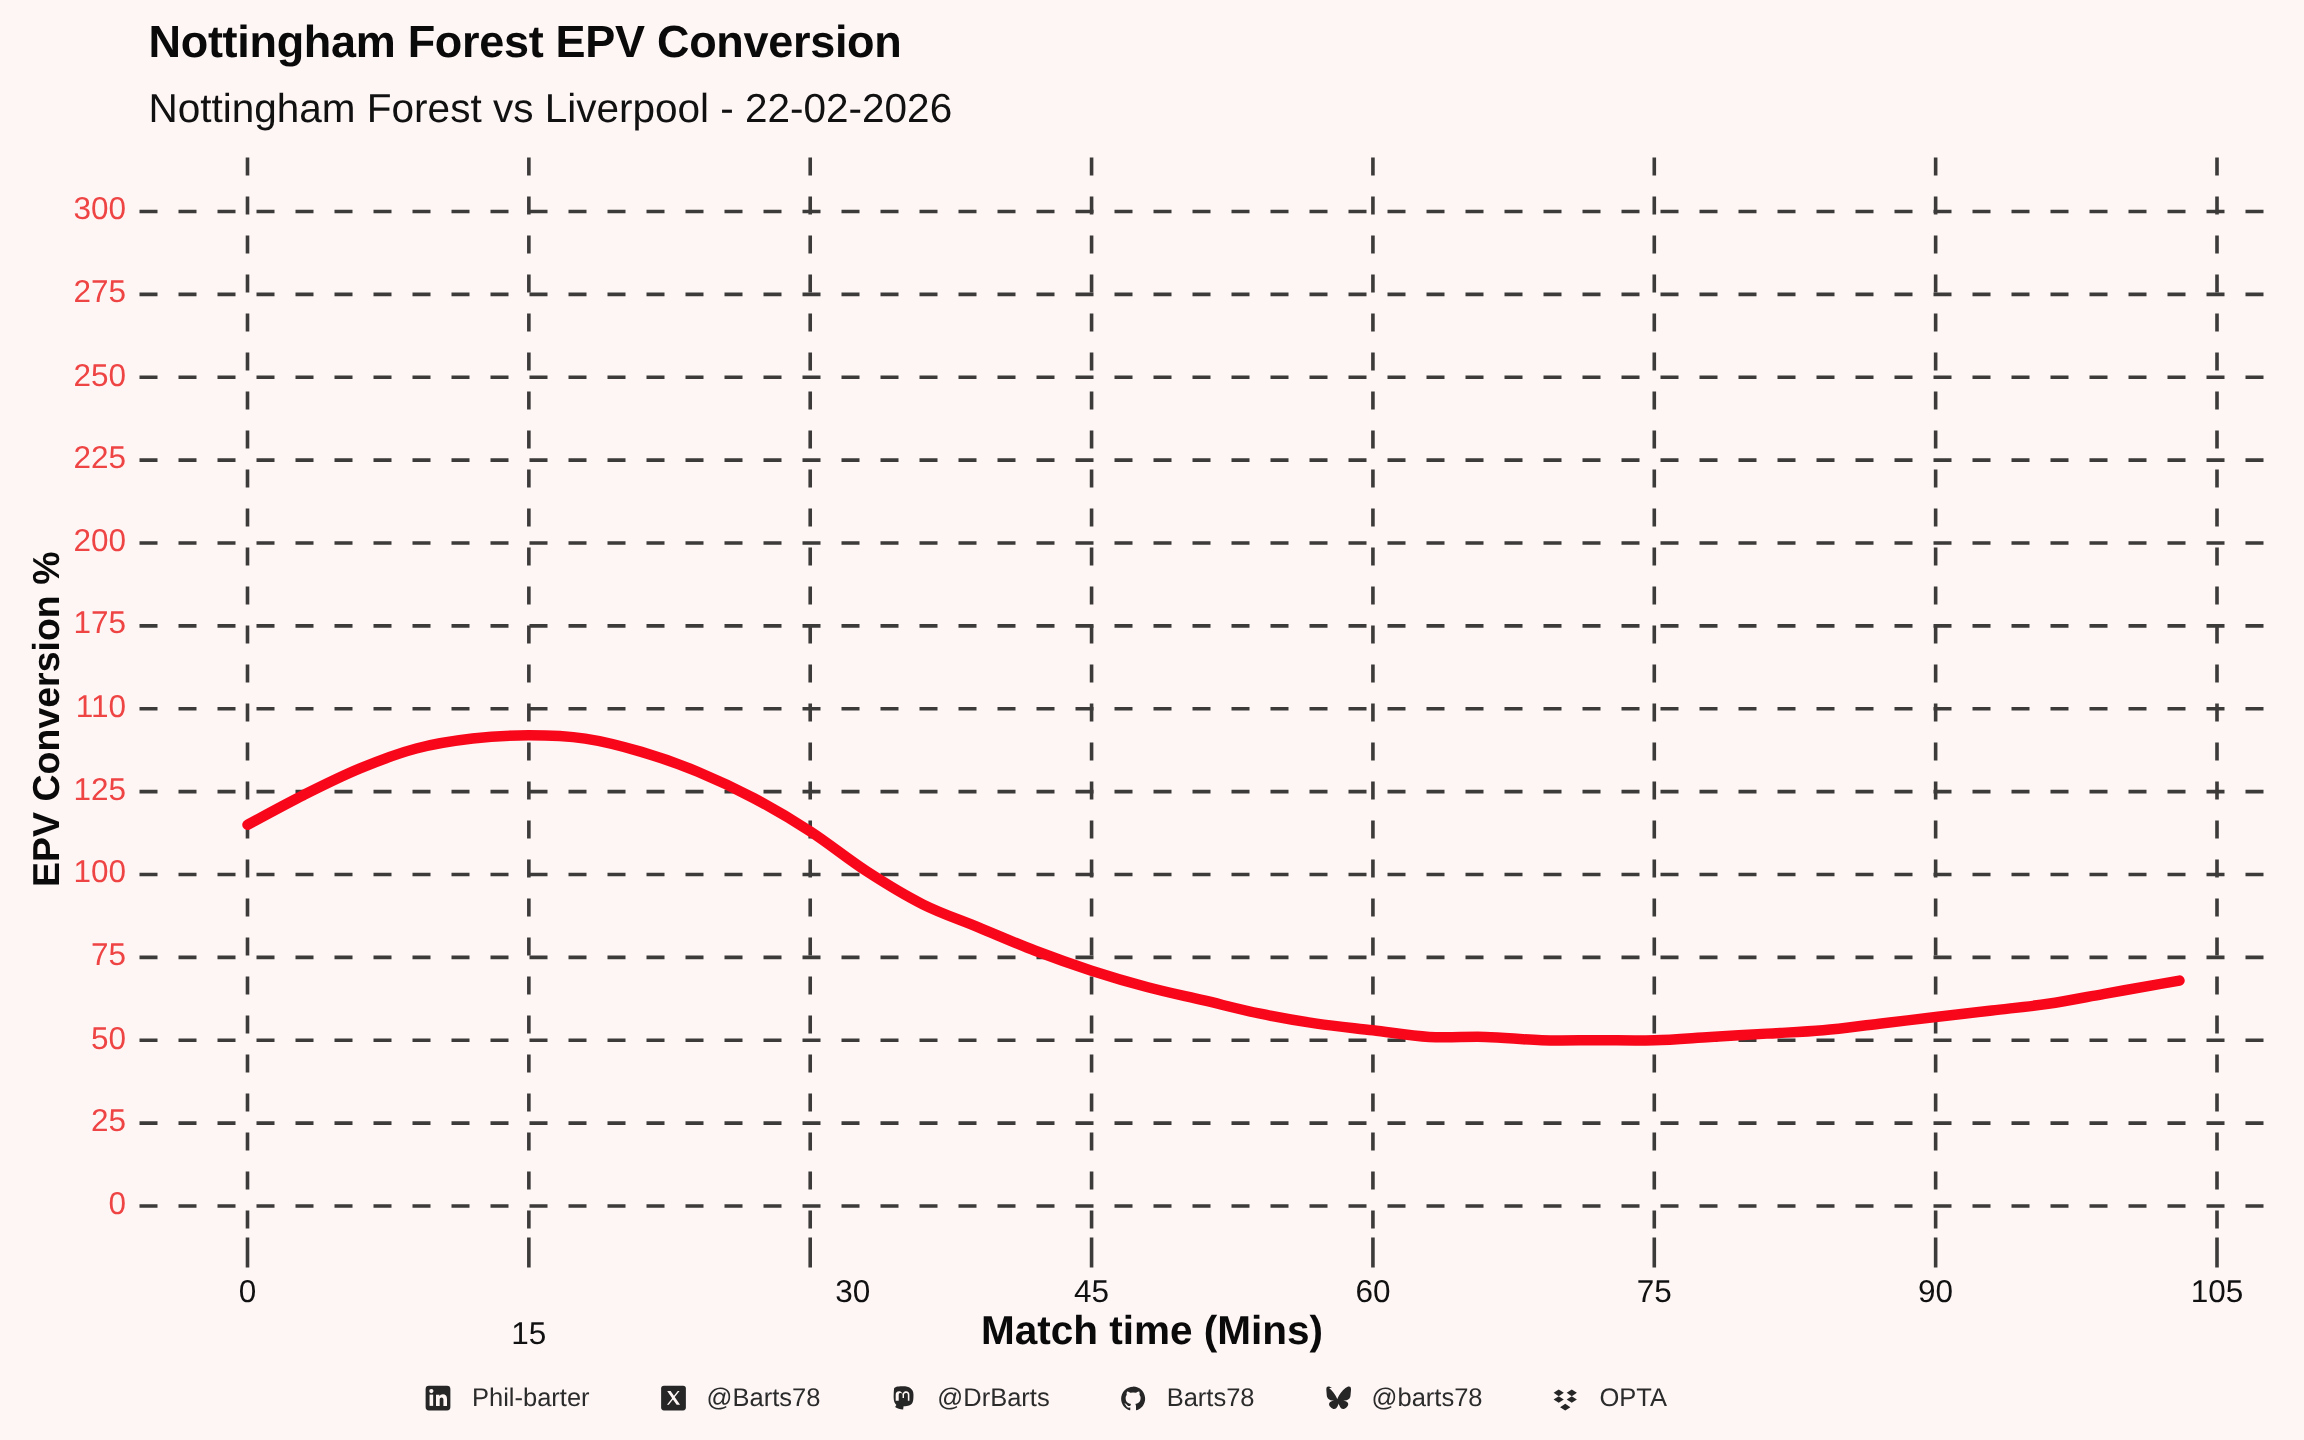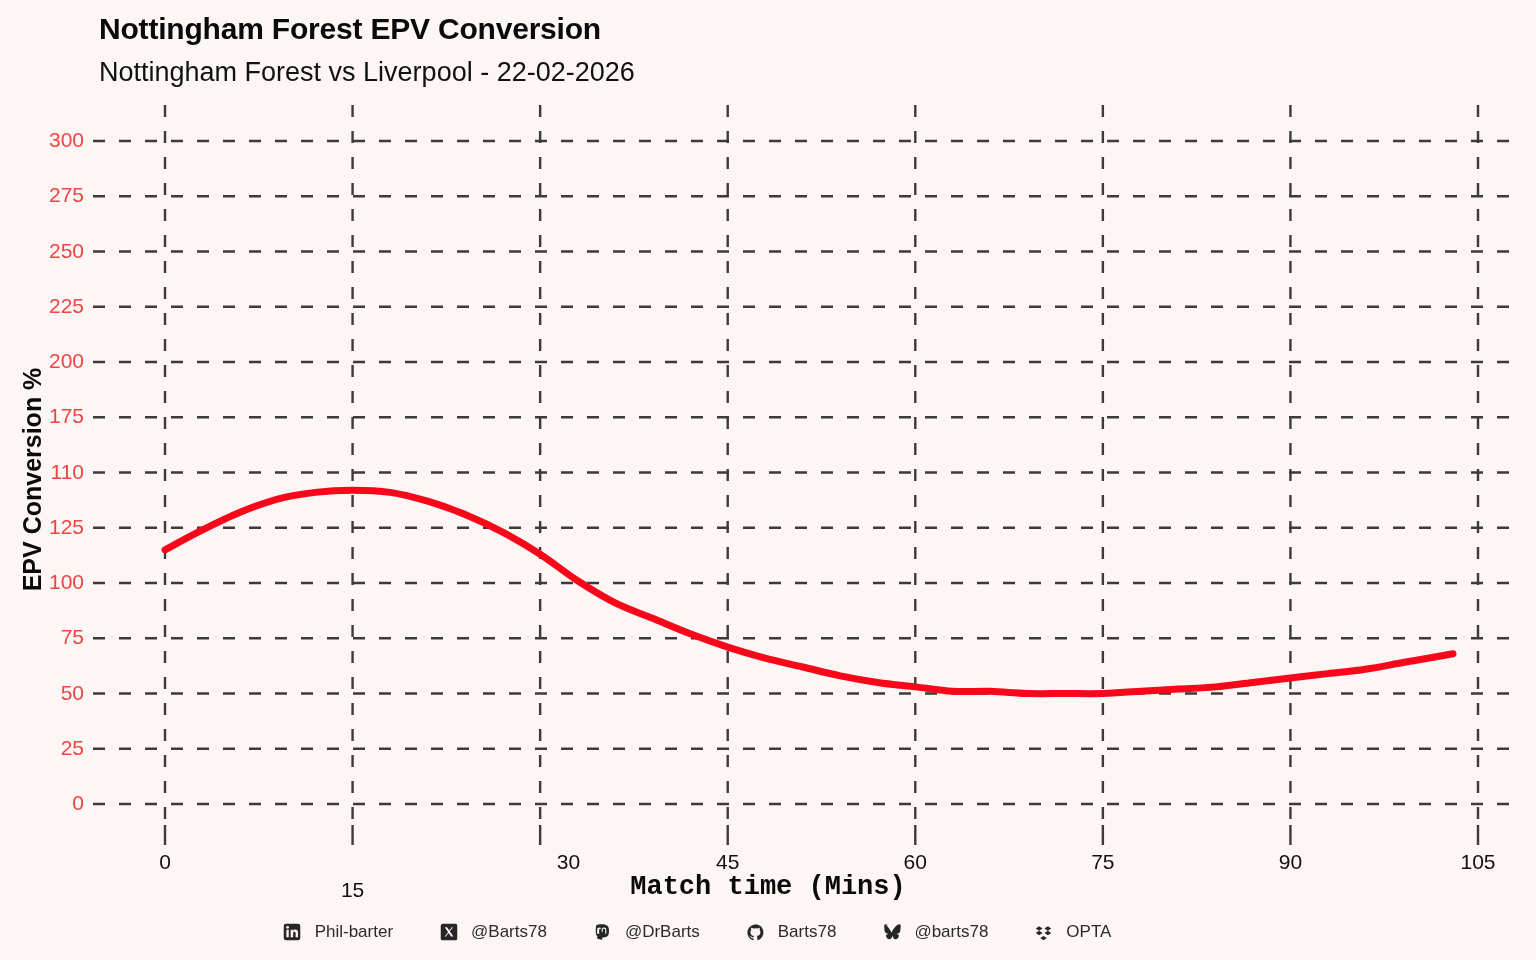--- a/index.html
+++ b/index.html
@@ -59,21 +59,20 @@
   }
   .xlabel {
     position: absolute;
     left: 0;
     top: 872px;
     width: 1536px;
     text-align: center;
     font-size: 27px;
     font-weight: bold;
     color: #0a0a0a;
-    font-family: Liberation Mono, monospace;
   }
   .ytick {
     position: absolute;
     width: 62px;
     text-align: right;
     font-size: 21px;
     color: #ef4444;
   }
   .xtick {
     position: absolute;

